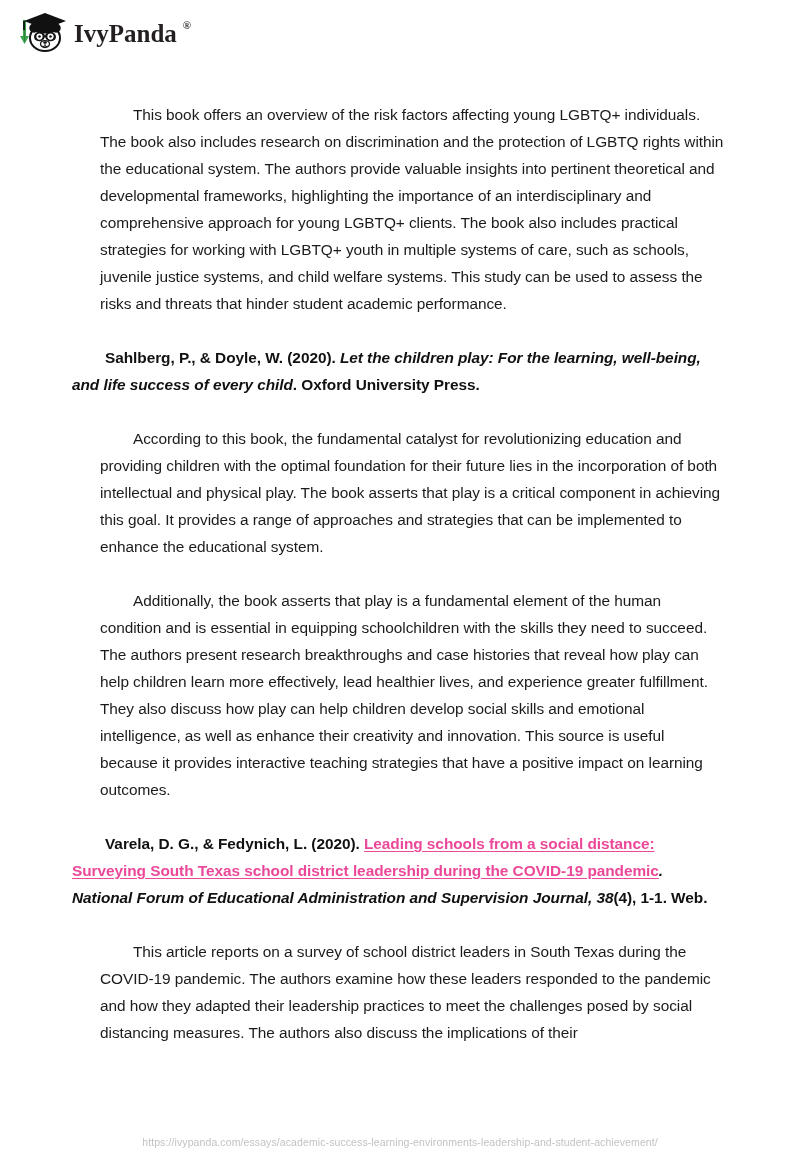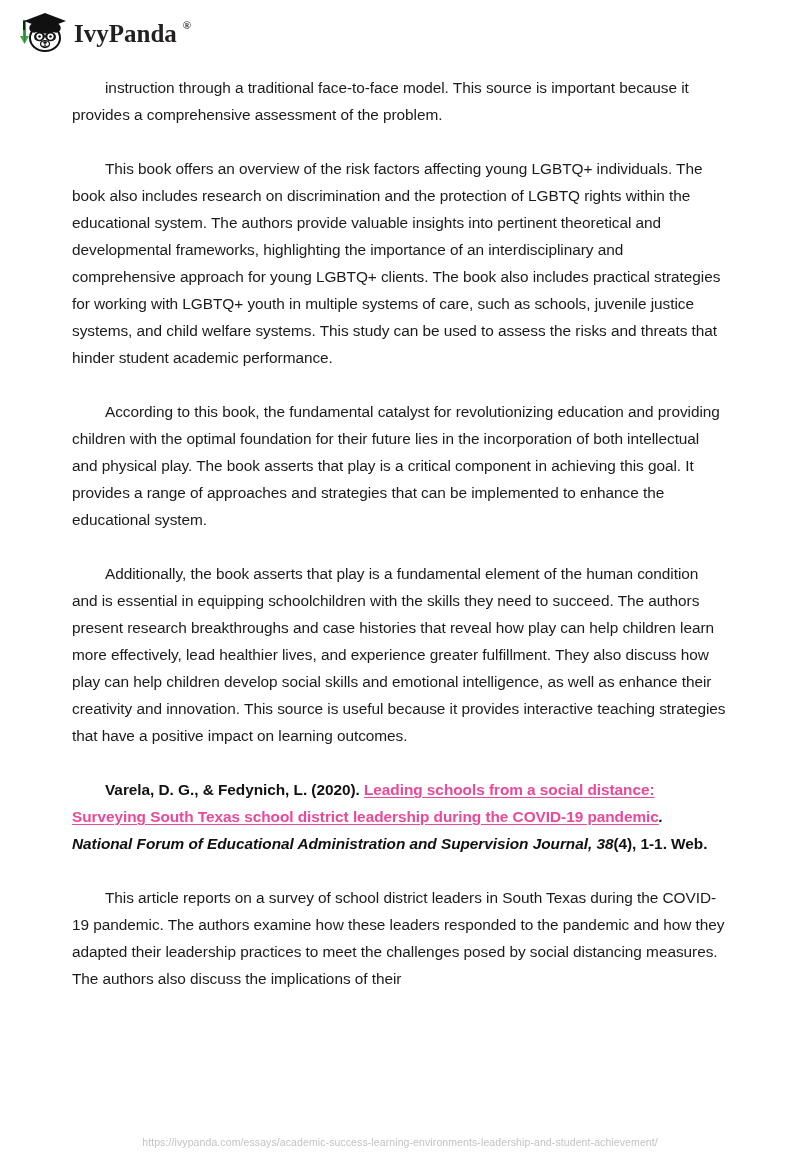--- a/index.html
+++ b/index.html
@@ -83,20 +83,21 @@
     margin: 0 0 0 0;
     font-size: 15.4px;
     line-height: 27px;
     text-align: left;
     color: #1b1b1b;
     text-indent: 33px;
     letter-spacing: -0.05px;
   }
   p.para.spaced {
     margin-top: 27px;
+    margin-left: 28px;
   }
   p.ref {
     margin: 27px 0 0 0;
     font-size: 15.4px;
     line-height: 27px;
     font-weight: bold;
     color: #111111;
     text-indent: 33px;
     letter-spacing: -0.05px;
   }
@@ -160,25 +161,25 @@
       </svg>
     </span>
     <span class="brand-word">IvyPanda</span>
       <span class="brand-reg">®</span>
   </div>
 
 </div>
 
 <div class="doc-body">
 
-  <p class="para">instruction through a traditional face-to-face model. This source is important because it provides a comprehensive assessment of the problem.</p>
 
 
   <p class="para spaced">This book offers an overview of the risk factors affecting young LGBTQ+ individuals. The book also includes research on discrimination and the protection of LGBTQ rights within the educational system. The authors provide valuable insights into pertinent theoretical and developmental frameworks, highlighting the importance of an interdisciplinary and comprehensive approach for young LGBTQ+ clients. The book also includes practical strategies for working with LGBTQ+ youth in multiple systems of care, such as schools, juvenile justice systems, and child welfare systems. This study can be used to assess the risks and threats that hinder student academic performance.</p>
 
+  <p class="ref"><span>Sahlberg, P., &amp; Doyle, W. (2020).</span> <span class="it">Let the children play: For the learning, well-being, and life success of every child</span><span>. Oxford University Press.</span></p>
 
   <p class="para spaced">According to this book, the fundamental catalyst for revolutionizing education and providing children with the optimal foundation for their future lies in the incorporation of both intellectual and physical play. The book asserts that play is a critical component in achieving this goal. It provides a range of approaches and strategies that can be implemented to enhance the educational system.</p>
 
   <p class="para spaced">Additionally, the book asserts that play is a fundamental element of the human condition and is essential in equipping schoolchildren with the skills they need to succeed. The authors present research breakthroughs and case histories that reveal how play can help children learn more effectively, lead healthier lives, and experience greater fulfillment. They also discuss how play can help children develop social skills and emotional intelligence, as well as enhance their creativity and innovation. This source is useful because it provides interactive teaching strategies that have a positive impact on learning outcomes.</p>
 
   <p class="ref"><span>Varela, D. G., &amp; Fedynich, L. (2020).</span> <a href="#" class="reflink">Leading schools from a social distance: Surveying South Texas school district leadership during the COVID-19 pandemic</a><span class="it">. National Forum of Educational Administration and Supervision Journal, 38</span><span>(4), 1-1. Web.</span></p>
 
   <p class="para spaced">This article reports on a survey of school district leaders in South Texas during the COVID-19 pandemic. The authors examine how these leaders responded to the pandemic and how they adapted their leadership practices to meet the challenges posed by social distancing measures. The authors also discuss the implications of their</p>
 
 </div>

